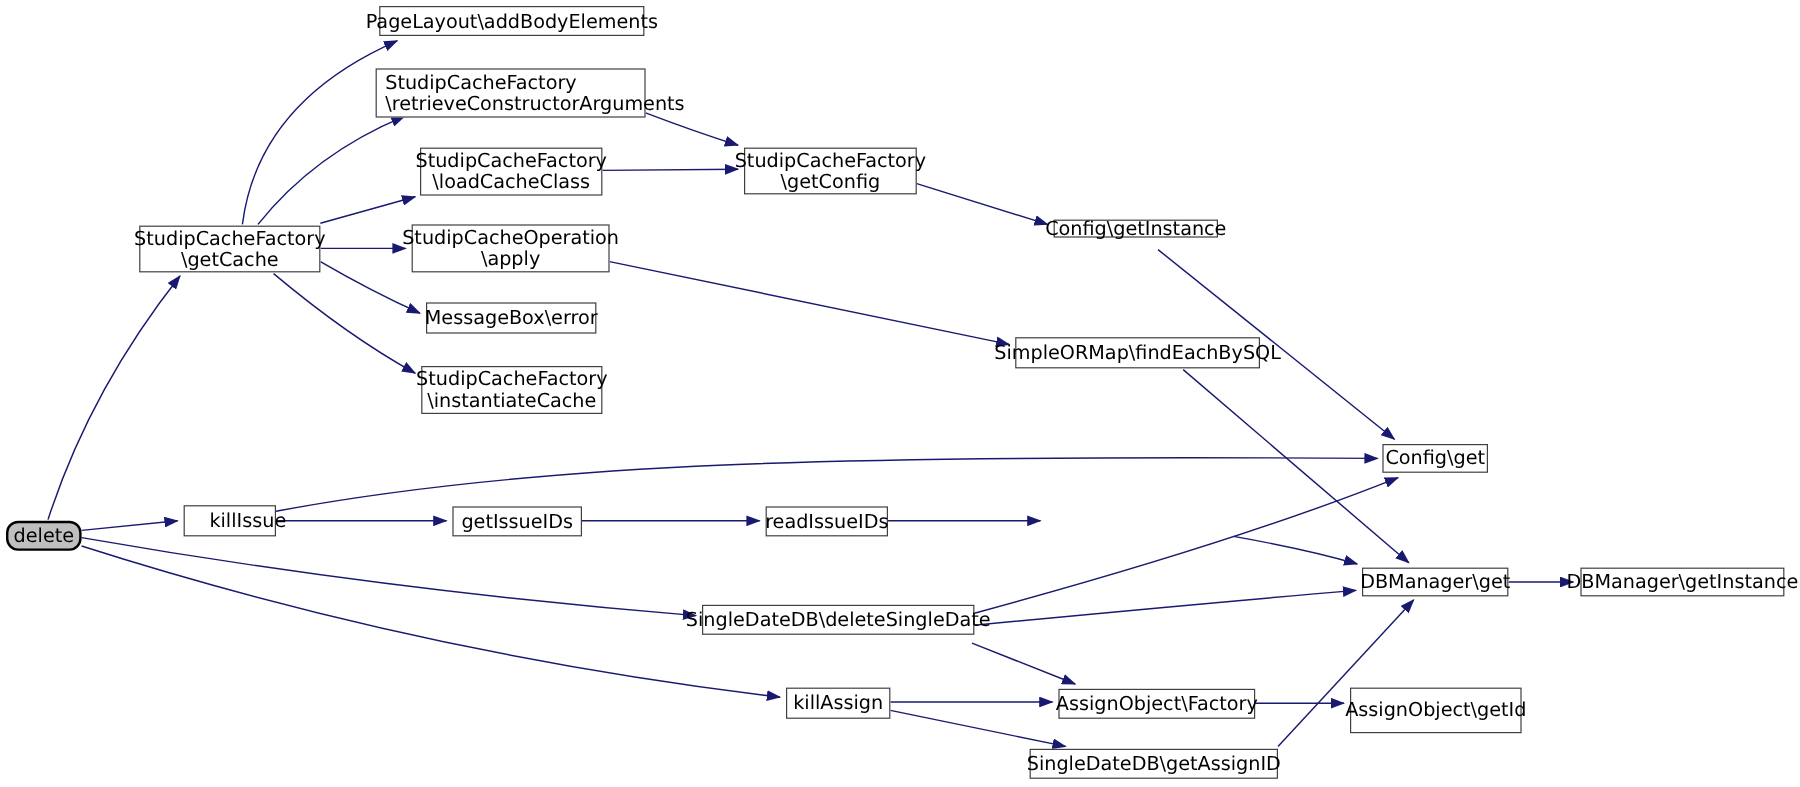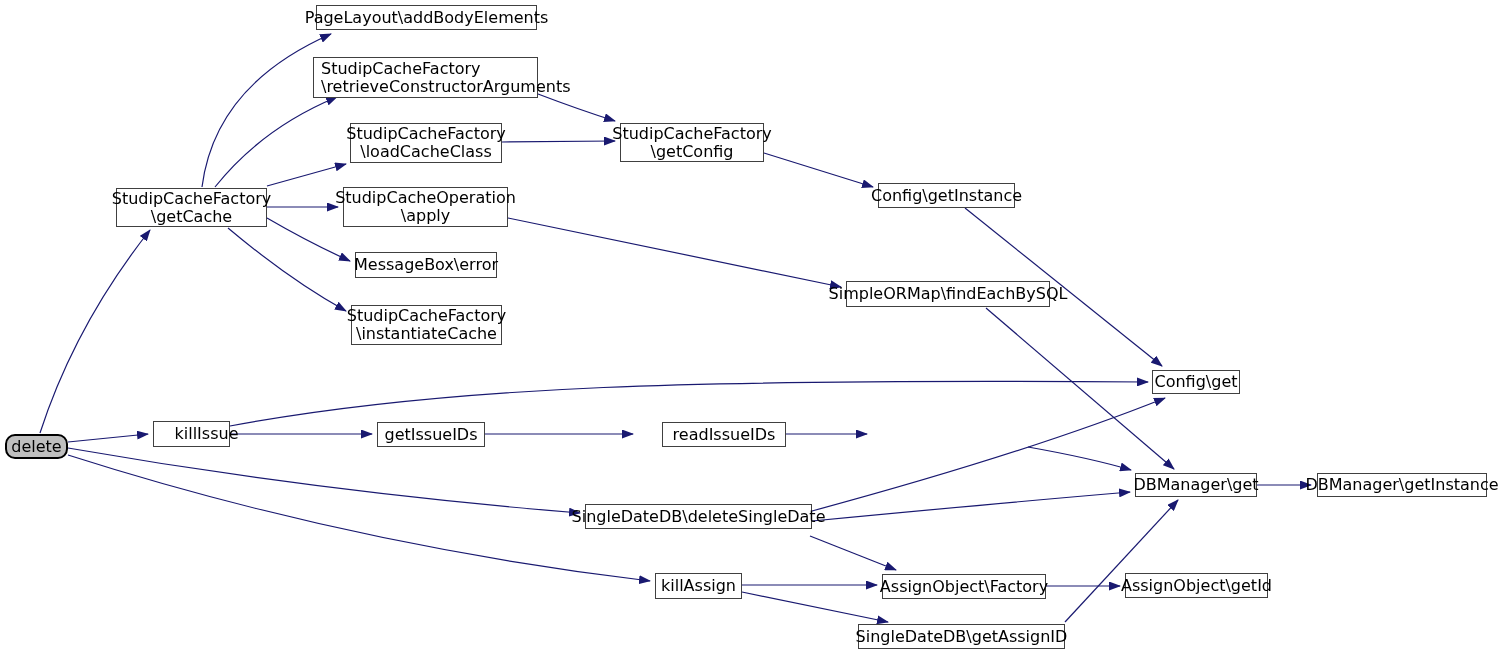--- a/index.html
+++ b/index.html
@@ -123,52 +123,52 @@
       <span>MessageBox\error</span>
     </div>
     <div class="node" style="left: 351px; top: 305px; width: 151px; height: 40px;">
       <span>StudipCacheFactory</span>
       <span>\instantiateCache</span>
     </div>
     <div class="node" style="left: 620px; top: 123px; width: 144px; height: 39px;">
       <span>StudipCacheFactory</span>
       <span>\getConfig</span>
     </div>
-    <div class="node" style="left: 878px; top: 183px; width: 137px; height: 25px;">
+    <div class="node" style="left: 878px; top: 183px; width: 137px; height: 15px;">
       <span>Config\getInstance</span>
     </div>
     <div class="node" style="left: 846px; top: 281px; width: 204px; height: 26px;">
       <span>SimpleORMap\findEachBySQL</span>
     </div>
     <div class="node" style="left: 1152px; top: 370px; width: 88px; height: 24px;">
       <span>Config\get</span>
     </div>
     <div class="node" style="left: 153px; top: 421px; width: 77px; height: 26px; padding-left: 30px;">
       <span>killIssue</span>
     </div>
     <div class="node" style="left: 377px; top: 422px; width: 108px; height: 25px;">
       <span>getIssueIDs</span>
     </div>
-    <div class="node" style="left: 638px; top: 422px; width: 124px; height: 25px; margin-left: 24px;">
+    <div class="node" style="left: 638px; top: 422px; width: 102px; height: 25px;">
       <span>readIssueIDs</span>
     </div>
     <div class="node" style="left: 585px; top: 504px; width: 227px; height: 25px;">
       <span>SingleDateDB\deleteSingleDate</span>
     </div>
     <div class="node" style="left: 655px; top: 573px; width: 87px; height: 26px;">
       <span>killAssign</span>
     </div>
     <div class="node" style="left: 858px; top: 624px; width: 207px; height: 25px;">
       <span>SingleDateDB\getAssignID</span>
     </div>
     <div class="node" style="left: 882px; top: 574px; width: 164px; height: 25px;">
       <span>AssignObject\Factory</span>
     </div>
     <div class="node" style="left: 1135px; top: 473px; width: 122px; height: 24px;">
       <span>DBManager\get</span>
     </div>
     <div class="node" style="left: 1317px; top: 473px; width: 170px; height: 24px;">
       <span>DBManager\getInstance</span>
     </div>
-    <div class="node" style="left: 1125px; top: 573px; width: 143px; height: 25px;">
+    <div class="node" style="left: 1125px; top: 573px; width: 143px; height: 38px;">
       <span>AssignObject\getId</span>
     </div>
   </div>
 
 </body></html>

